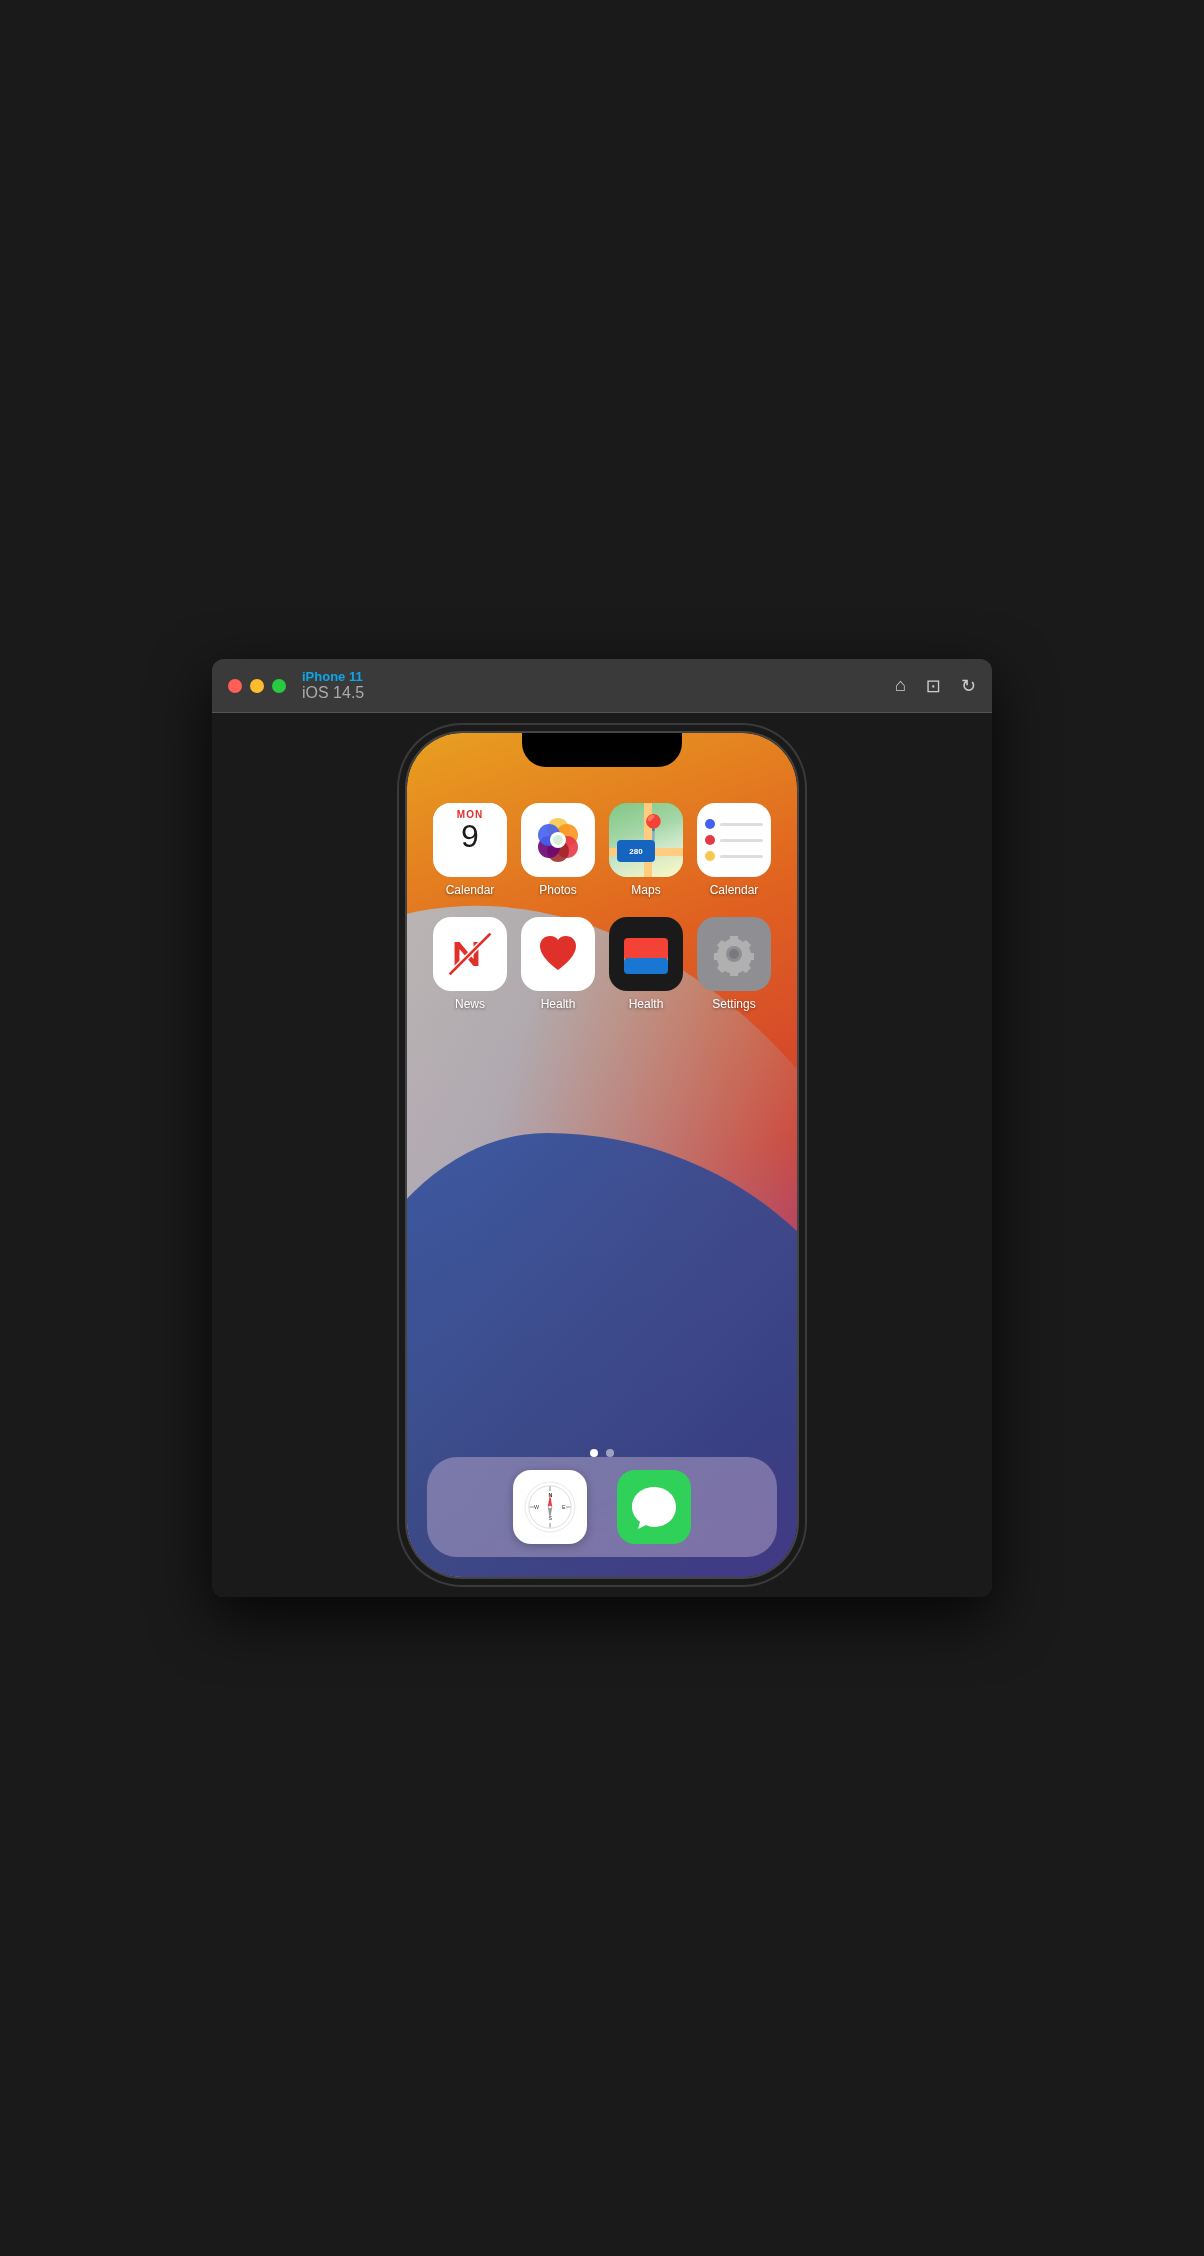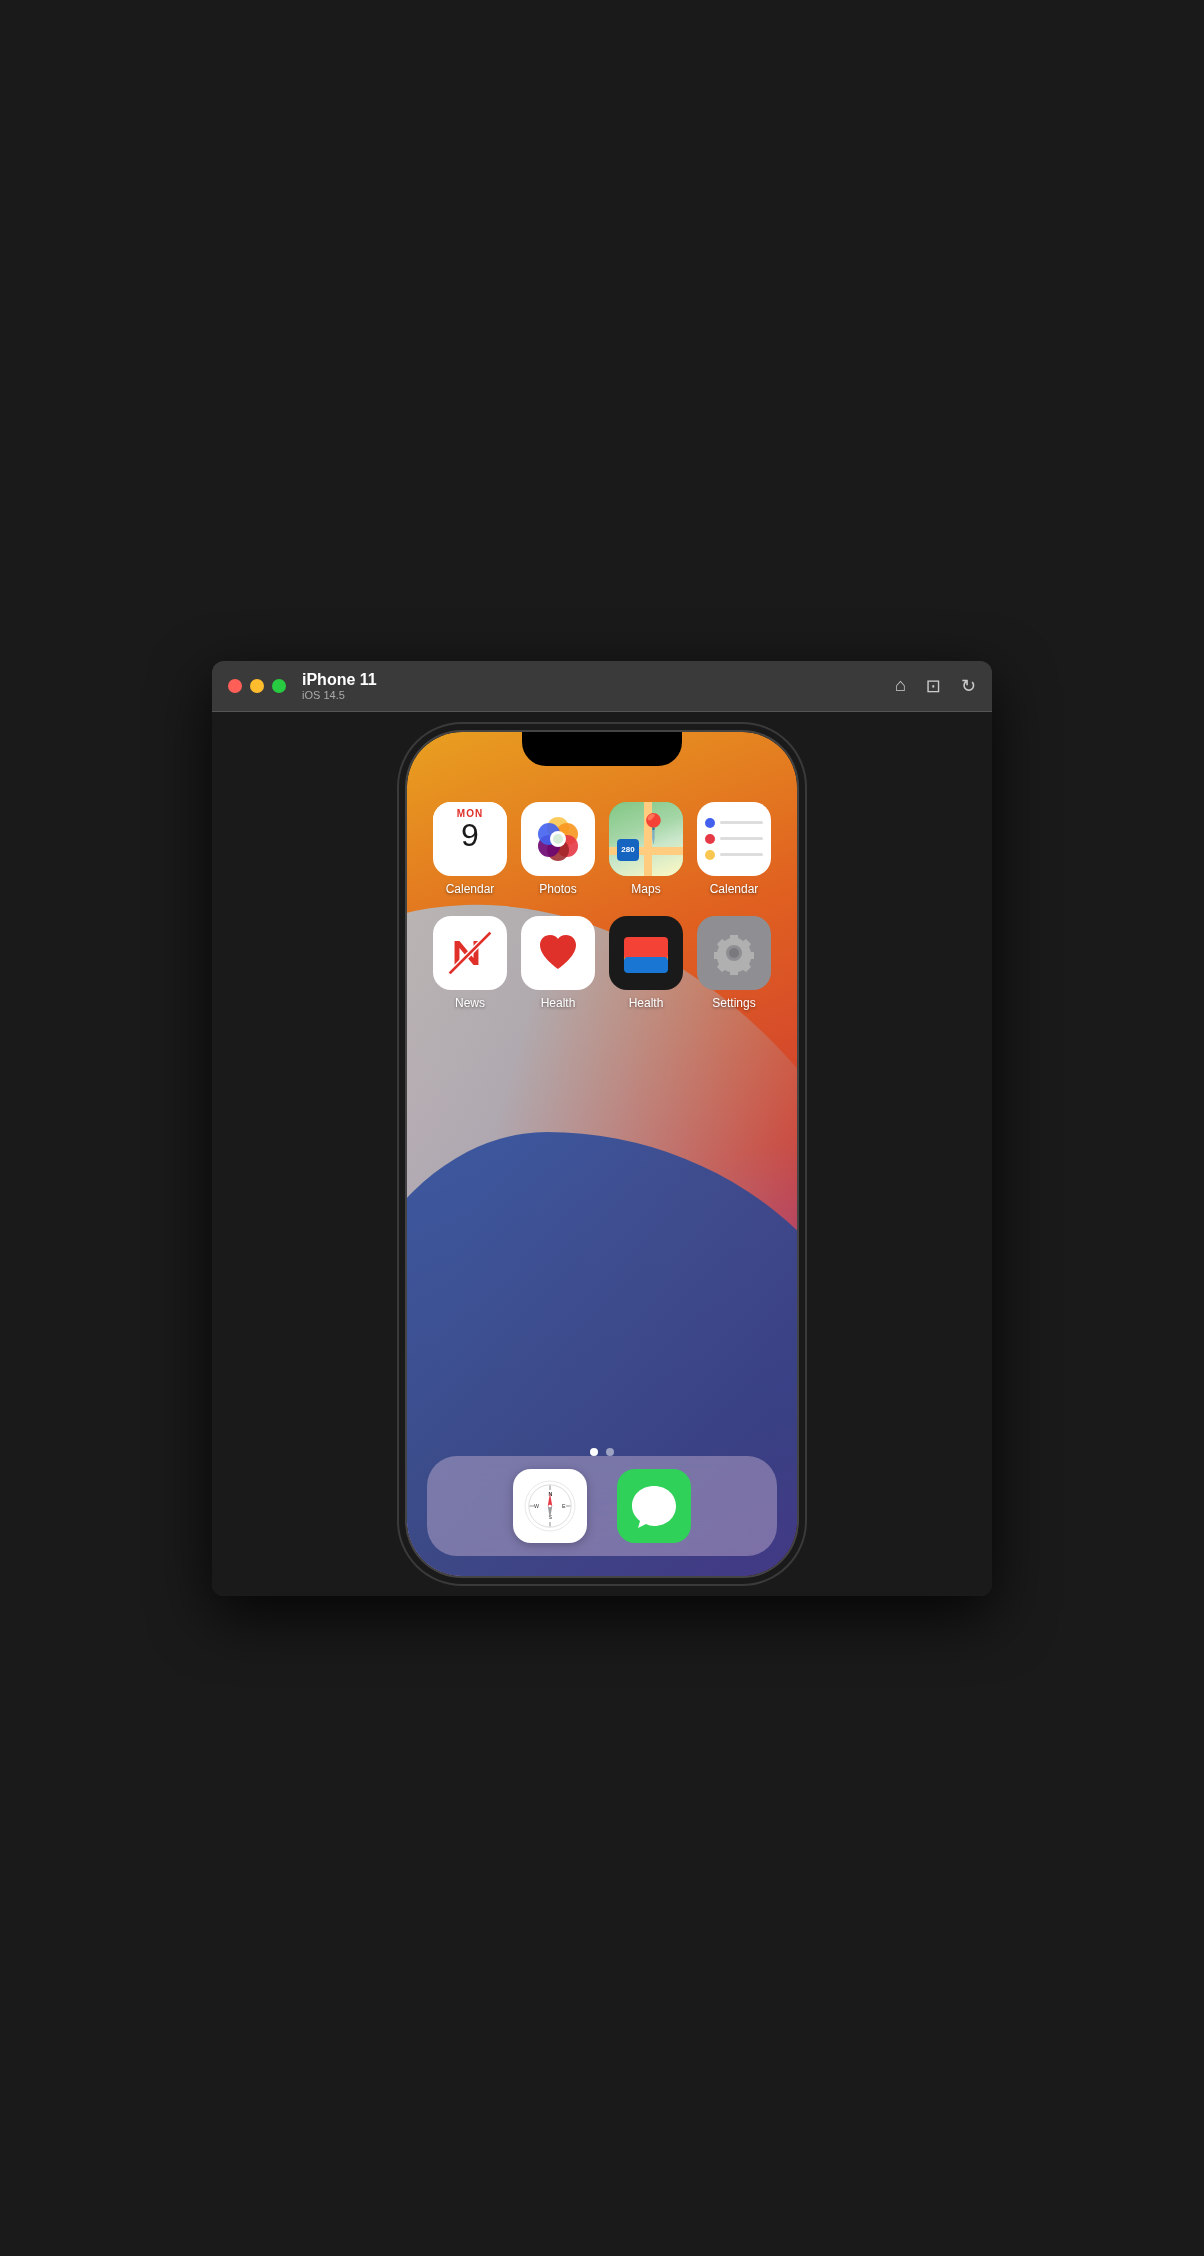--- a/index.html
+++ b/index.html
@@ -33,27 +33,27 @@
     }
     .traffic-lights { display: flex; gap: 8px; }
     .traffic-dot {
       width: 14px; height: 14px; border-radius: 50%;
     }
     .traffic-dot.red { background: #ff5f57; }
     .traffic-dot.yellow { background: #ffbd2e; }
     .traffic-dot.green { background: #28ca41; }
     .device-info { margin-left: 4px; }
     .device-name {
-      color: #ffffff;
-      font-size: 16px;
+      color: #0ea5e9;
+      font-size: 13px;
       font-weight: 600;
     }
     .device-os {
       color: #aaa;
-      font-size: 11px;
+      font-size: 16px;
     }
     .title-bar-icons {
       margin-left: auto;
       display: flex;
       gap: 20px;
     }
     .title-bar-icon {
       color: #ccc;
       font-size: 18px;
       cursor: pointer;
@@ -293,21 +293,21 @@
       font-size: 28px;
     }
     .maps-shield {
       position: absolute;
       bottom: 15px;
       left: 8px;
       background: #1565c0;
       color: #fff;
       font-size: 8px;
       font-weight: 700;
-      width: 22px;
+      width: 38px;
       height: 22px;
       border-radius: 4px;
       display: flex;
       align-items: center;
       justify-content: center;
     }
 
     
     .icon-reminders {
       background: #fff;

